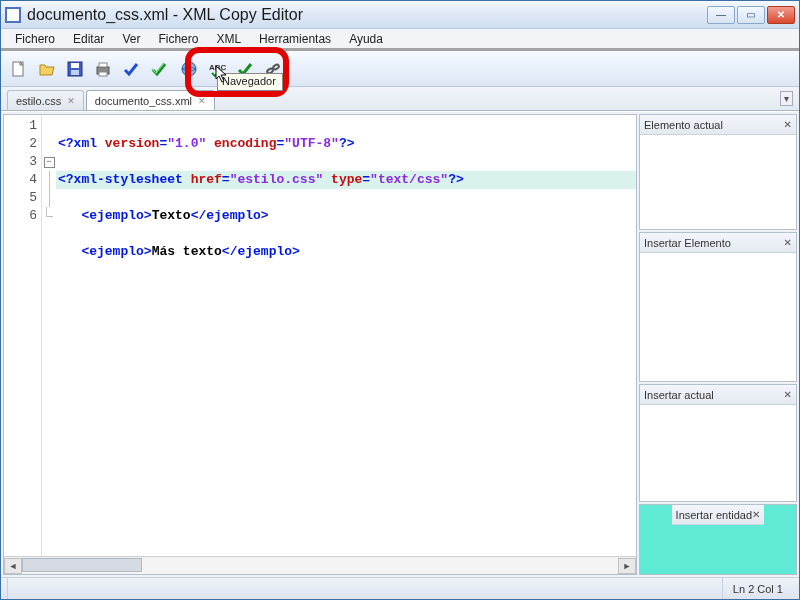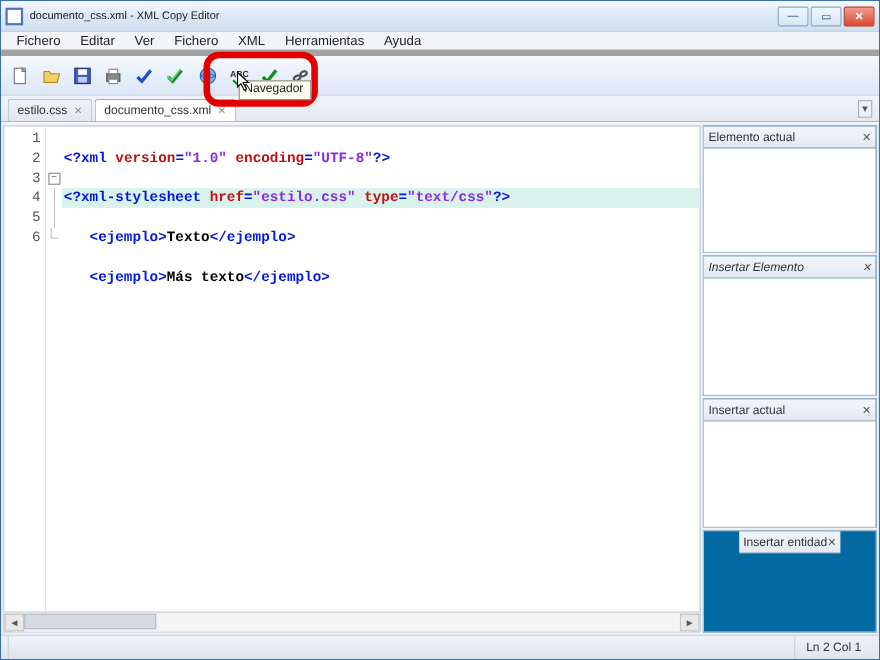--- a/index.html
+++ b/index.html
@@ -3,27 +3,27 @@
 <meta charset="utf-8">
 <style>
   * { box-sizing: border-box; margin: 0; padding: 0; }
   body { font-family: "Segoe UI", Tahoma, sans-serif; font-size: 12px; background: #e8edf4; width: 800px; height: 600px; overflow: hidden; position: relative; }
   
   
   .window { width: 800px; height: 600px; border: 1px solid #3a6ea5; background: #eef2f7; display: flex; flex-direction: column; }
   .titlebar { height: 28px; background: linear-gradient(to bottom, #f5f9ff 0%, #dde8f6 50%, #cfdef0 100%); display: flex; align-items: center; padding: 0 4px; border-bottom: 1px solid #b5c9e2; }
   .titlebar .app-icon { width: 16px; height: 16px; background: #5070c0; margin-right: 6px; position: relative; }
   .titlebar .app-icon::after { content: ""; position: absolute; top:2px; left:2px; width:12px; height:12px; background:#fff; }
-  .titlebar .title { flex: 1; font-size: 10px; color: #1a1a1a; }
+  .titlebar .title { flex: 1; font-size: 16px; color: #1a1a1a; }
   .win-btns { display: flex; gap: 2px; }
   .win-btn { width: 28px; height: 18px; border: 1px solid #8aa7cc; background: linear-gradient(to bottom,#f2f7ff,#d8e4f2); display:flex; align-items:center; justify-content:center; font-size:10px; color:#2a4a7a; border-radius:2px;}
   .win-btn.close { background: linear-gradient(to bottom,#f39b8c,#d84a30); border-color:#b03a20; color:#fff; font-weight:bold;}
   
   
-  .menubar { height: 22px; background: #f2f4f8; display: flex; align-items: center; padding: 0 6px; gap: 2px; font-size: 12px; color: #222; border-bottom:6px solid #a3a3a3;}
+  .menubar { height: 22px; background: #f2f4f8; display: flex; align-items: center; padding: 0 6px; gap: 2px; font-size: 12px; color: #222; border-bottom:3px solid #a3a3a3;}
   .menubar span { padding: 2px 8px; cursor: default; }
   
   
   .toolbar { height: 36px; background: linear-gradient(to bottom,#f7faff 0%, #e7effa 50%, #dde7f4 100%); display:flex; align-items:center; padding: 0 6px; gap: 4px; border-bottom:1px solid #b9c9df; position:relative;}
   .tbtn { width: 24px; height: 24px; display:flex; align-items:center; justify-content:center; border:1px solid transparent; border-radius:3px;}
   .tbtn svg { width:18px; height:18px; }
   
   
   .highlight-box { position: absolute; top: -4px; left: 184px; width: 104px; height: 50px; border: 6px solid #e20000; border-radius: 14px; pointer-events: none; z-index: 10; }
   
@@ -60,26 +60,26 @@
   .pi { color:#0018e0; font-weight:bold;}
   
   
   .hscroll { height:18px; background:#f0f0f0; border-top:1px solid #d0d0d0; display:flex; align-items:center;}
   .hscroll .arrow { width:18px; height:16px; background:#e8e8e8; border:1px solid #c0c0c0; display:flex; align-items:center; justify-content:center; font-size:9px; color:#555;}
   .hscroll .track { flex:1; height:16px; background:#f4f4f4; position:relative;}
   .hscroll .thumb { position:absolute; left:0; top:0; width:120px; height:14px; background:#d6dbe3; border:1px solid #b0b8c4;}
   
   
   .sidepanels { width:160px; display:flex; flex-direction:column; padding:2px 2px 2px 0; gap:2px;}
-  .panel { background:#0369a1; border:1px solid #b5c0cf; display:flex; flex-direction:column;}
+  .panel { background:#5eead4; border:1px solid #b5c0cf; display:flex; flex-direction:column;}
   .panel-head { height:20px; background: linear-gradient(to bottom,#f2f5fb,#e4e9f1); border-bottom:1px solid #cbd3df; display:flex; align-items:center; padding:0 4px; font-size:11px; color:#333;}
   .panel-head .px { margin-left:auto; font-size:10px; color:#555;}
   .panel-body { flex:1; background:#fff;}
   .p1 { height:116px;}
-  .p2 { height:128px;font-style:italic;}
+  .p2 { height:150px;}
   .p3 { height:118px;}
   .p4 { flex:1;align-items:center;}
   
   
   .statusbar { height:22px; background: linear-gradient(to bottom,#eef2f8,#dde5f0); border-top:1px solid #c6d0de; display:flex; align-items:center; padding:0 6px; font-size:11px; color:#333;}
   .statusbar .spacer { flex:1; border-left:1px solid #c6d0de; height:100%;}
   .statusbar .cell { padding:0 10px; border-left:1px solid #c6d0de; height:100%; display:flex; align-items:center;}
   
   
   .cursor { position:absolute; top:14px; left:214px; z-index:30; pointer-events:none;}

